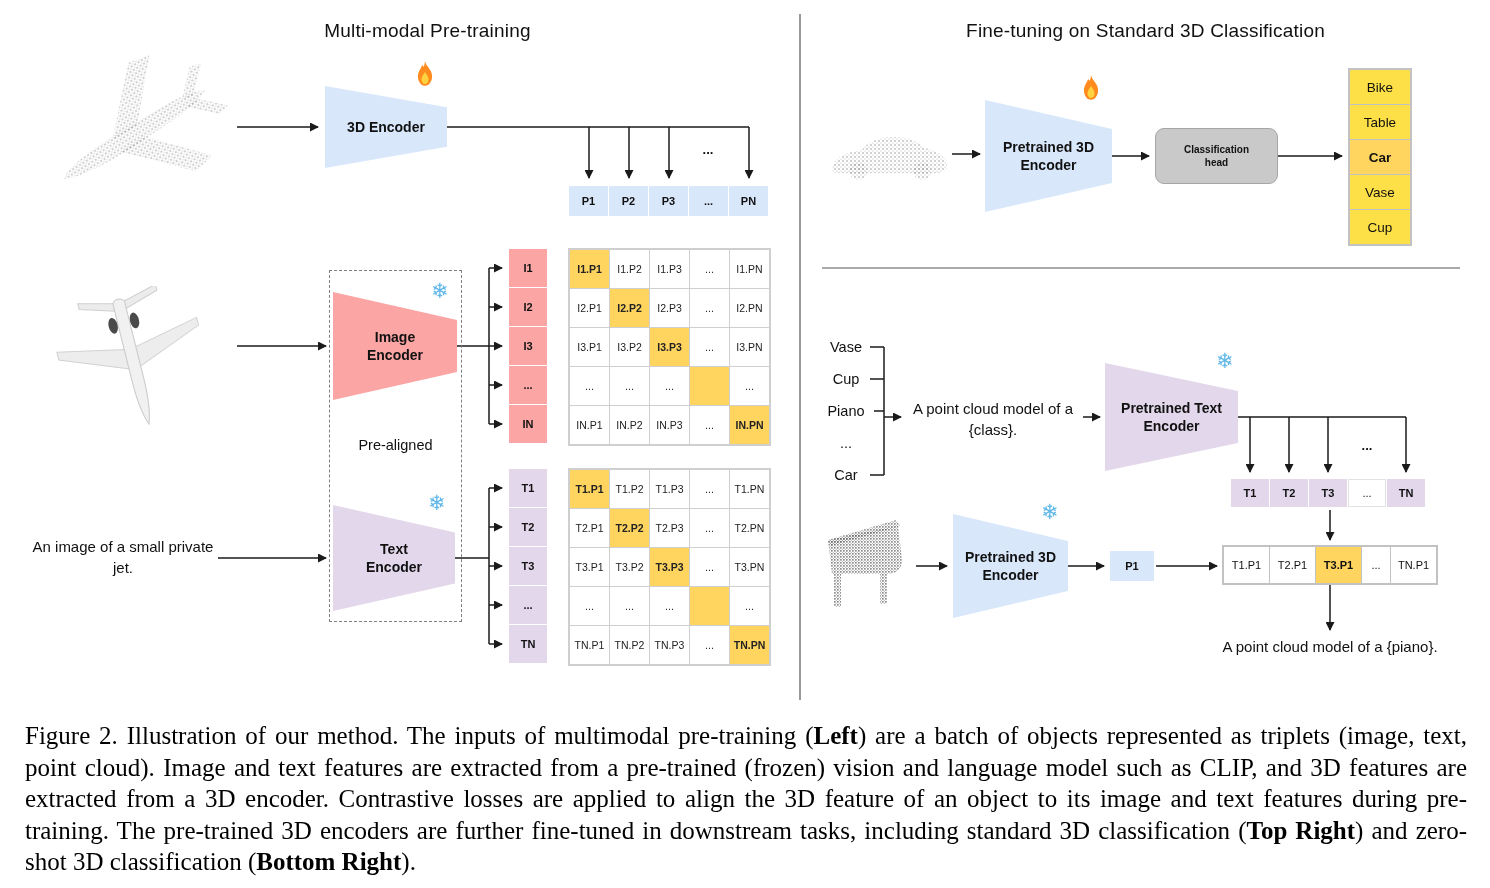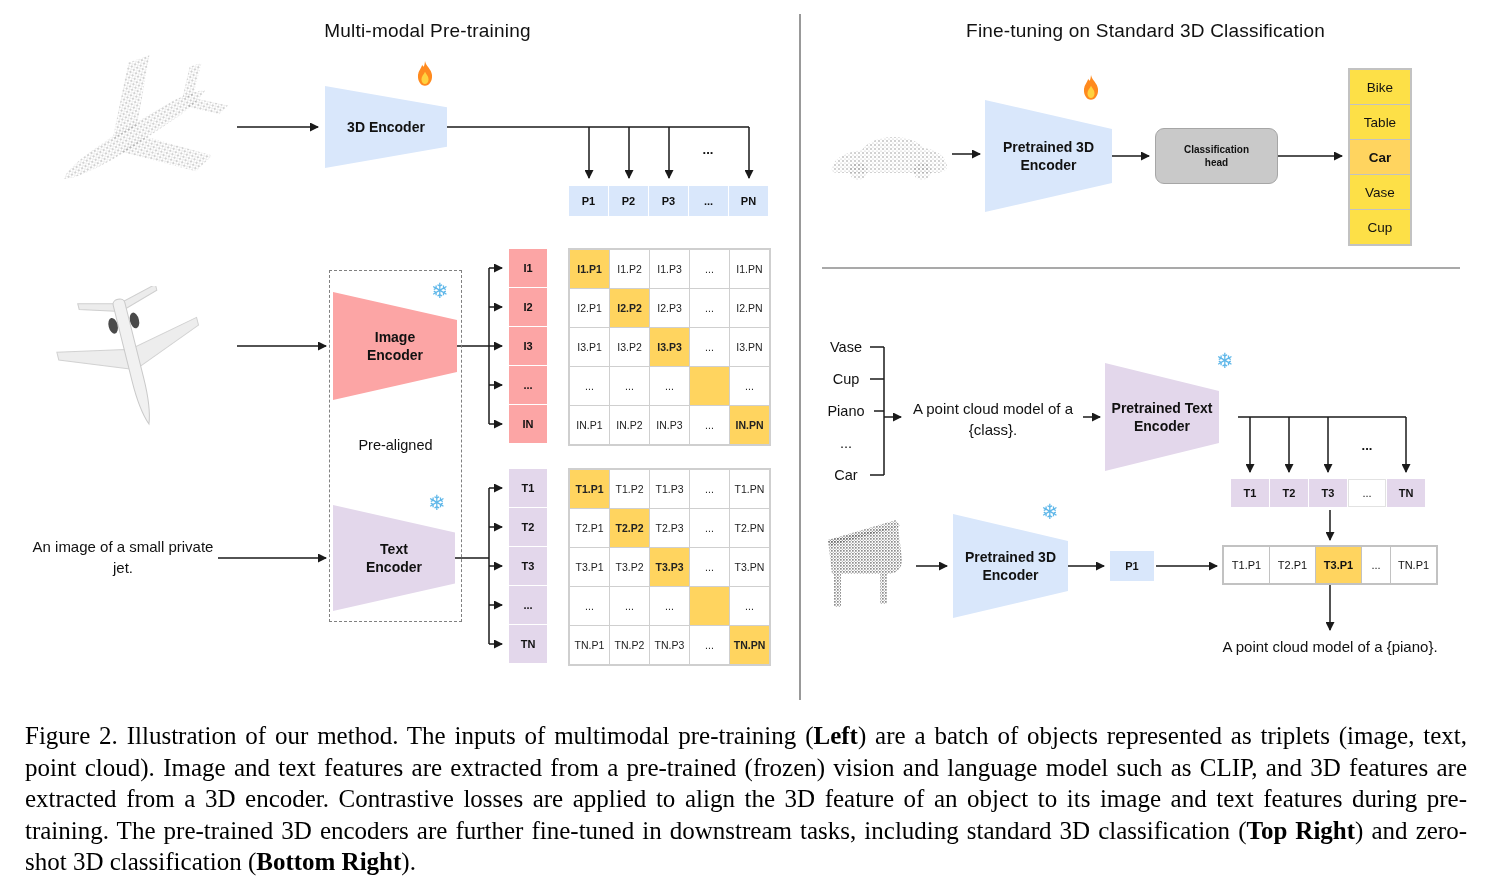--- a/index.html
+++ b/index.html
@@ -276,21 +276,21 @@
   <div class="abs bl" style="left:818px;top:336px;width:56px">
       <div class="bclass">Vase</div>
       <div class="bclass">Cup</div>
       <div class="bclass">Piano</div>
       <div class="bclass">...</div>
       <div class="bclass">Car</div>
     </div>
 
   <div class="abs note" style="left:903px;top:398px;width:180px">A point cloud model of a {class}.</div>
 
-  <div class="abs trap purple enc" style="left:1105px;top:363px;width:114px;height:108px">
+  <div class="abs trap purple enc" style="left:1105px;top:363px;width:133px;height:108px">
     <span>Pretrained Text
 Encoder</span>
   </div>
   <span class="abs snow" style="left:1216px;top:350px">❄</span>
 
   <div class="abs hrow" style="left:1230px;top:478px;grid-template-columns:repeat(5,38px);grid-auto-rows:28px">
       <div class="cell purple">T1</div>
       <div class="cell purple">T2</div>
       <div class="cell purple">T3</div>
       <div class="cell plain">...</div>

